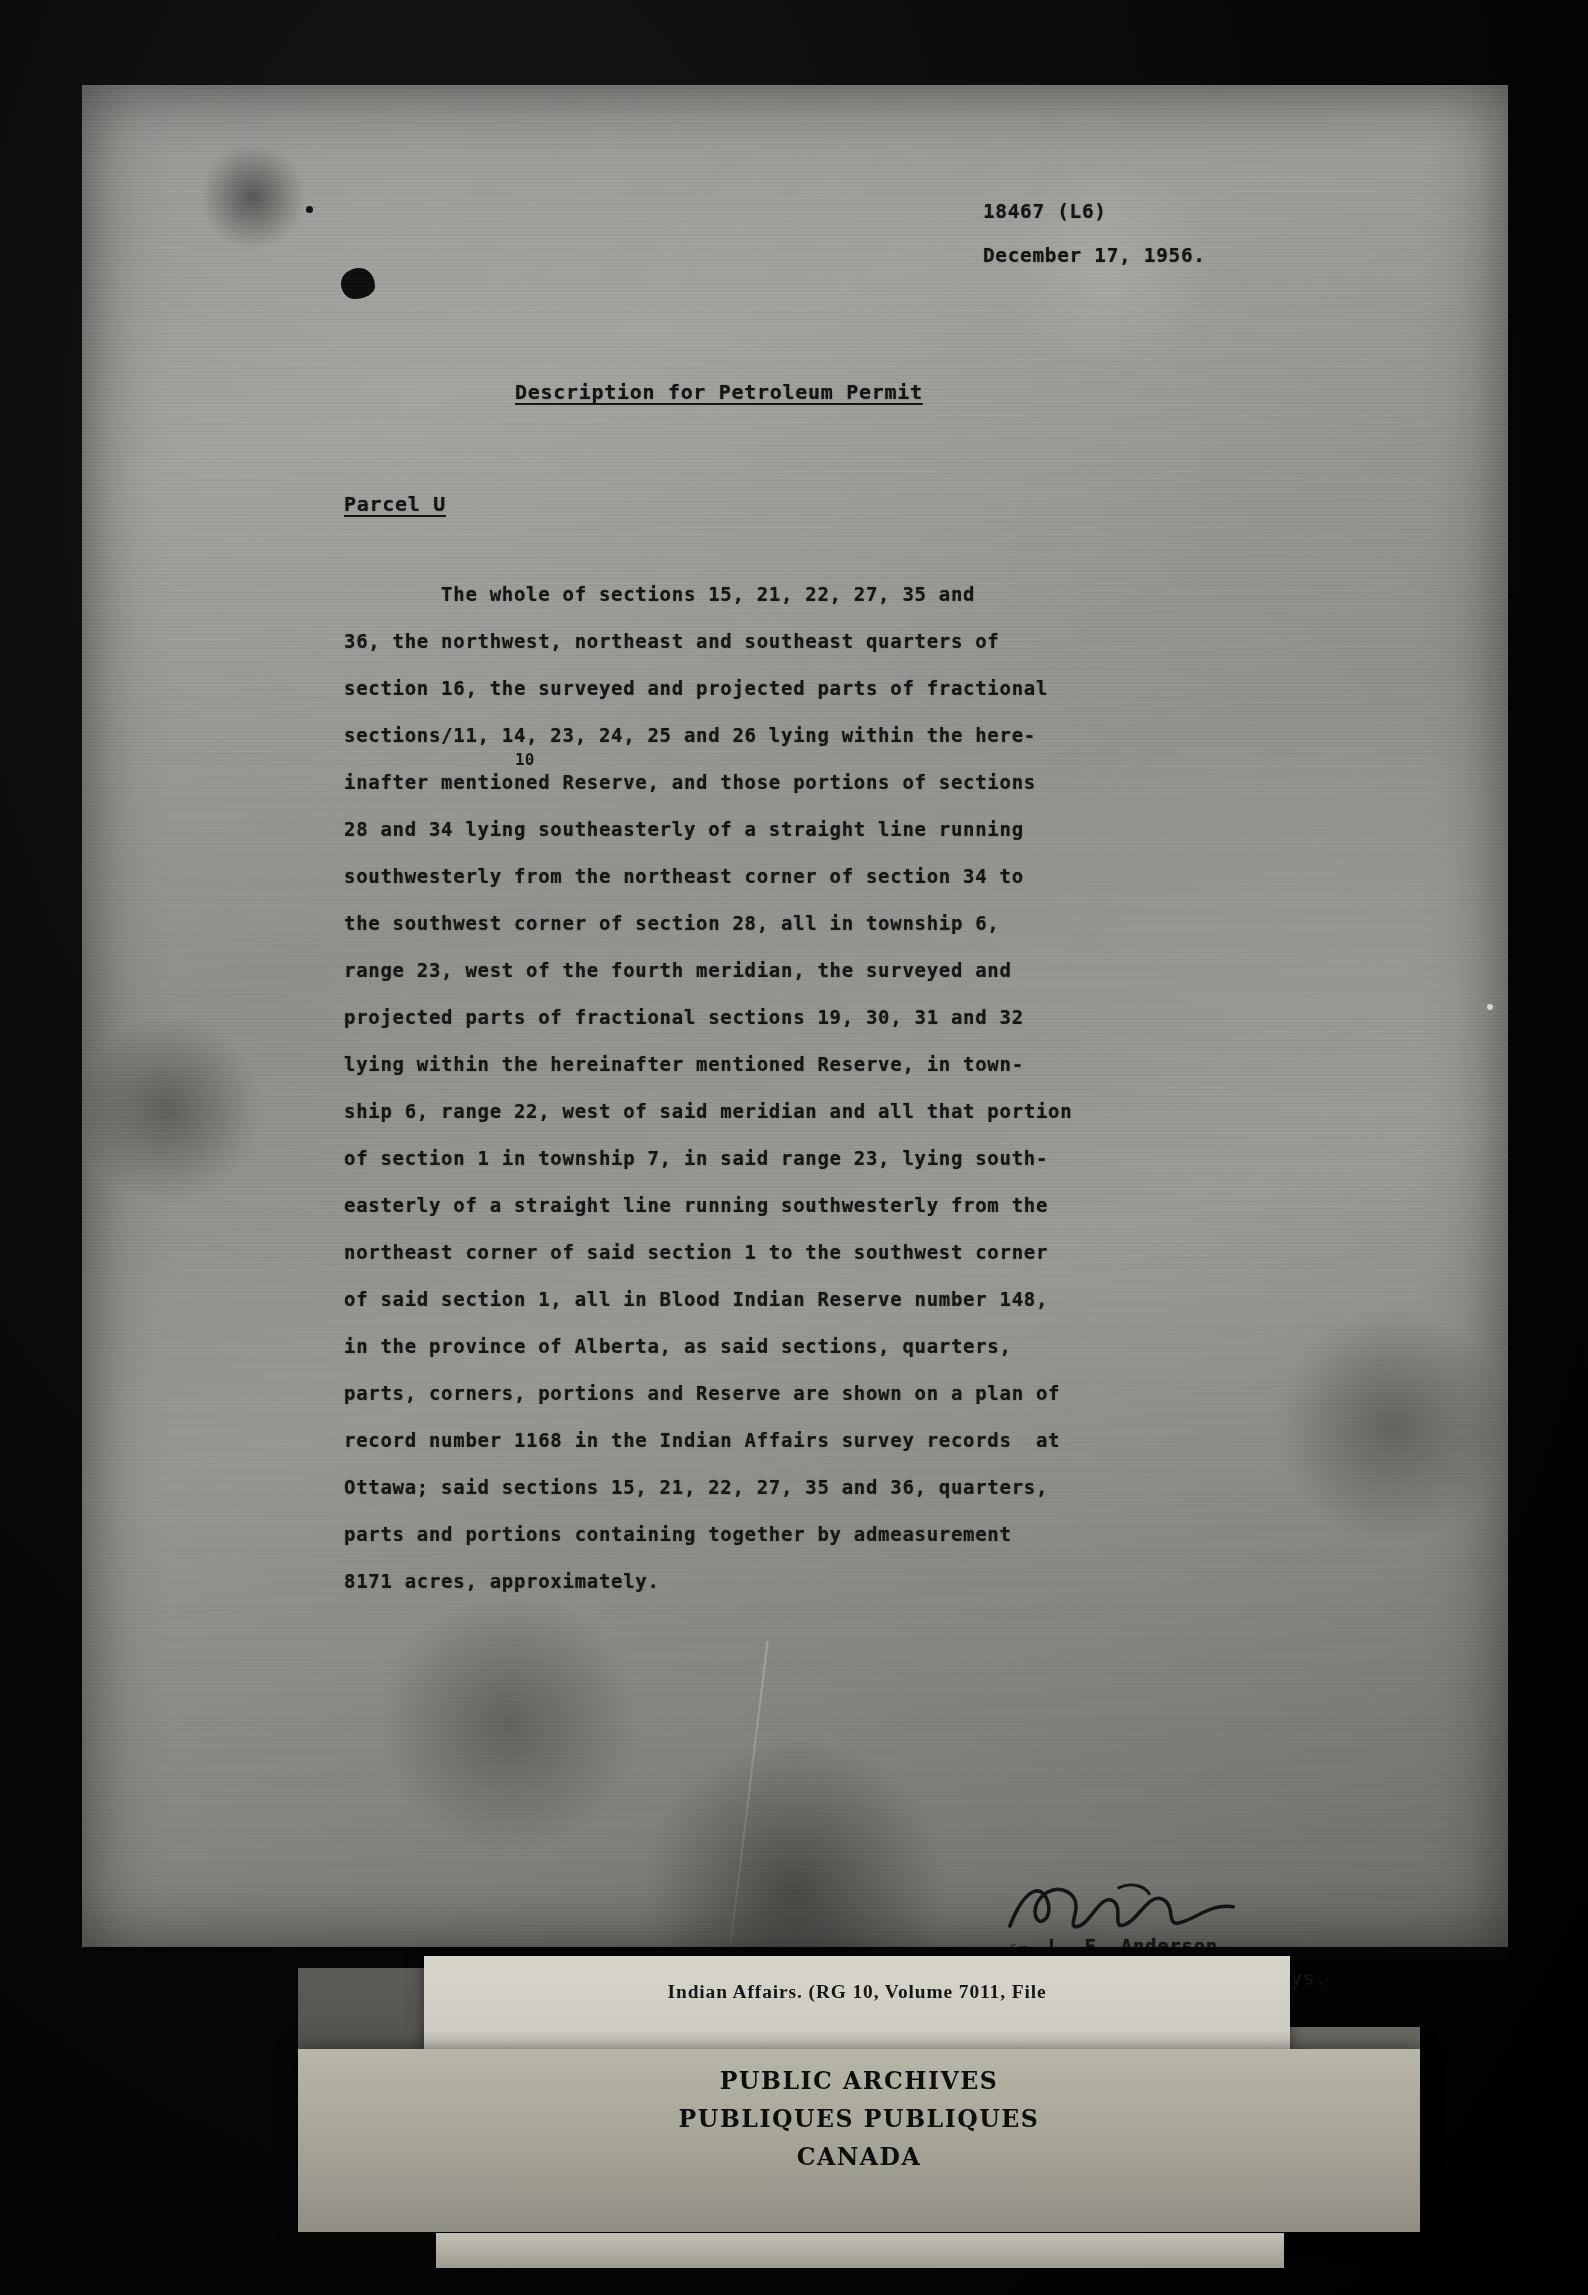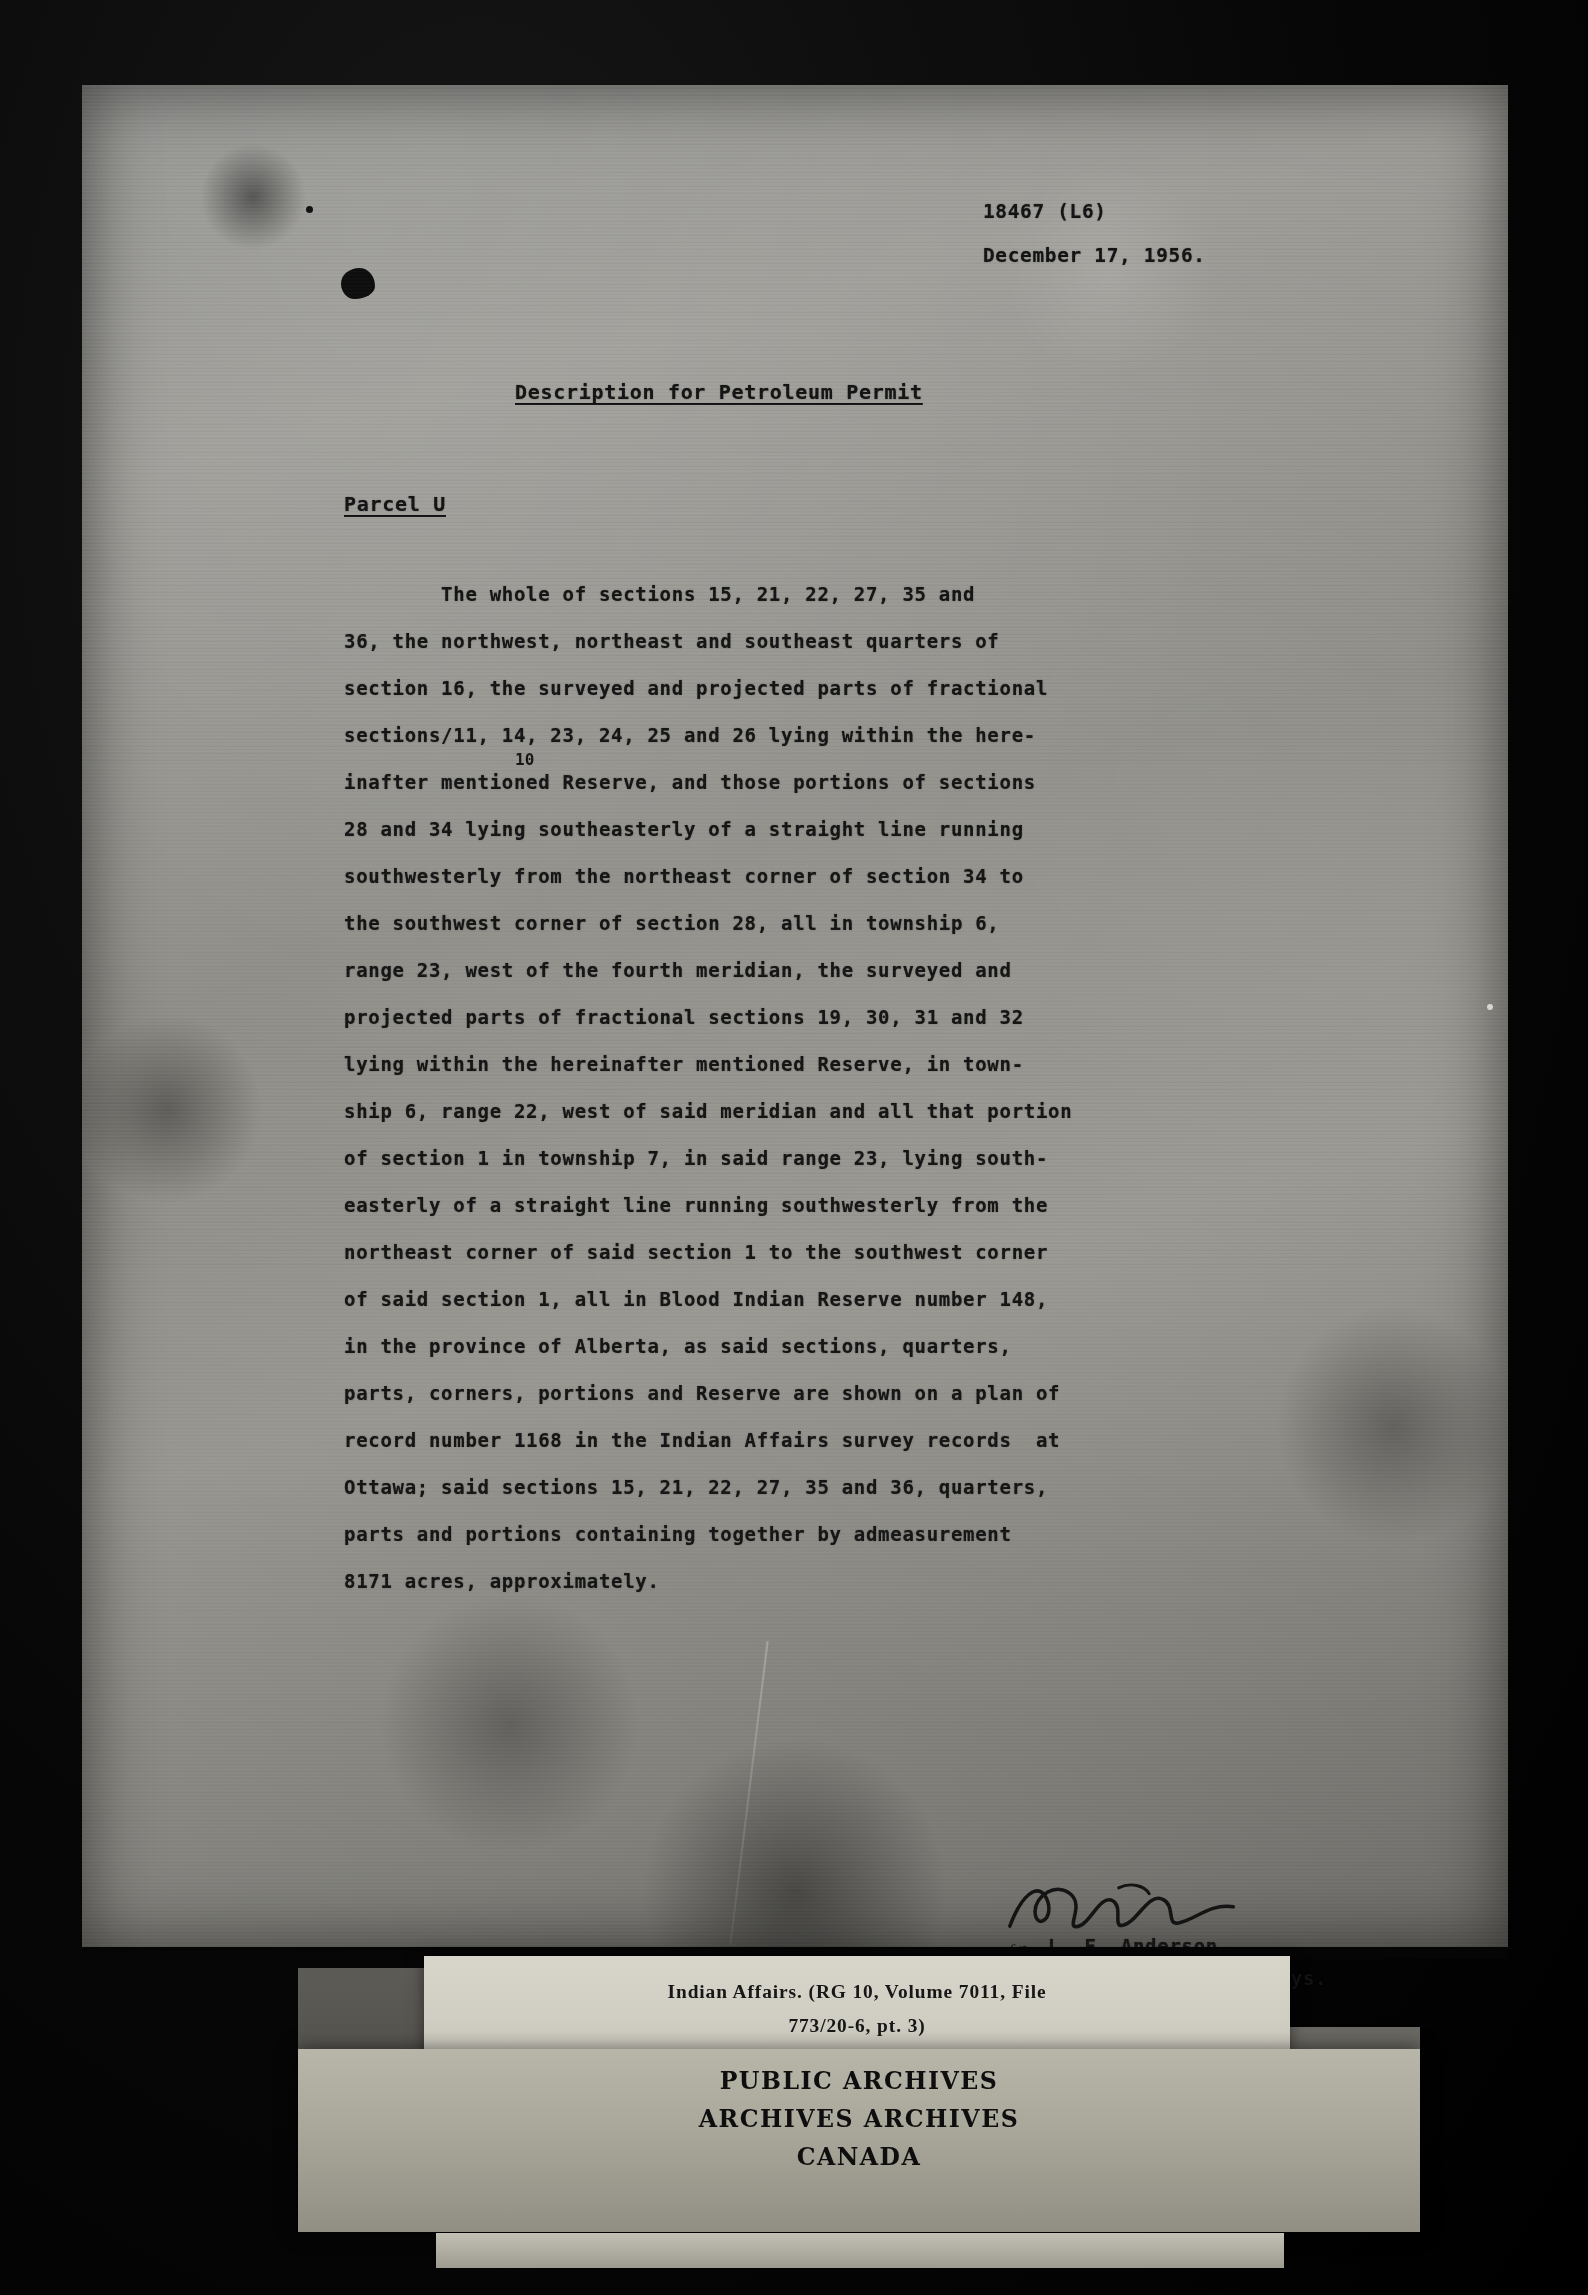--- a/index.html
+++ b/index.html
@@ -309,24 +309,23 @@
     <div class="typed" id="signer-name">L. E. Anderson,</div>
     <div class="typed" id="signer-title">A/CHief, Legal Surveys.</div>
   </div>
 
   <div class="dark-gap"></div>
   <div class="strip-left"></div>
   <div class="strip-right"></div>
 
   <div class="label-card">
     <div class="ltext l1">Indian Affairs. (RG 10, Volume 7011, File</div>
-    <div class="ltext l2">773/20-6, pt. 3)</div>
   </div>
 
   <div class="stamp-card">
     <div class="sline s1">PUBLIC ARCHIVES</div>
-    <div class="sline s2">ARCHIVES ARCHIVES</div>
+    <div class="sline s2">PUBLIQUES PUBLIQUES</div>
     <div class="sline s3">CANADA</div>
   </div>
 
   <div class="strip-bottom"></div>
 </div>
 
 
 </body></html>

